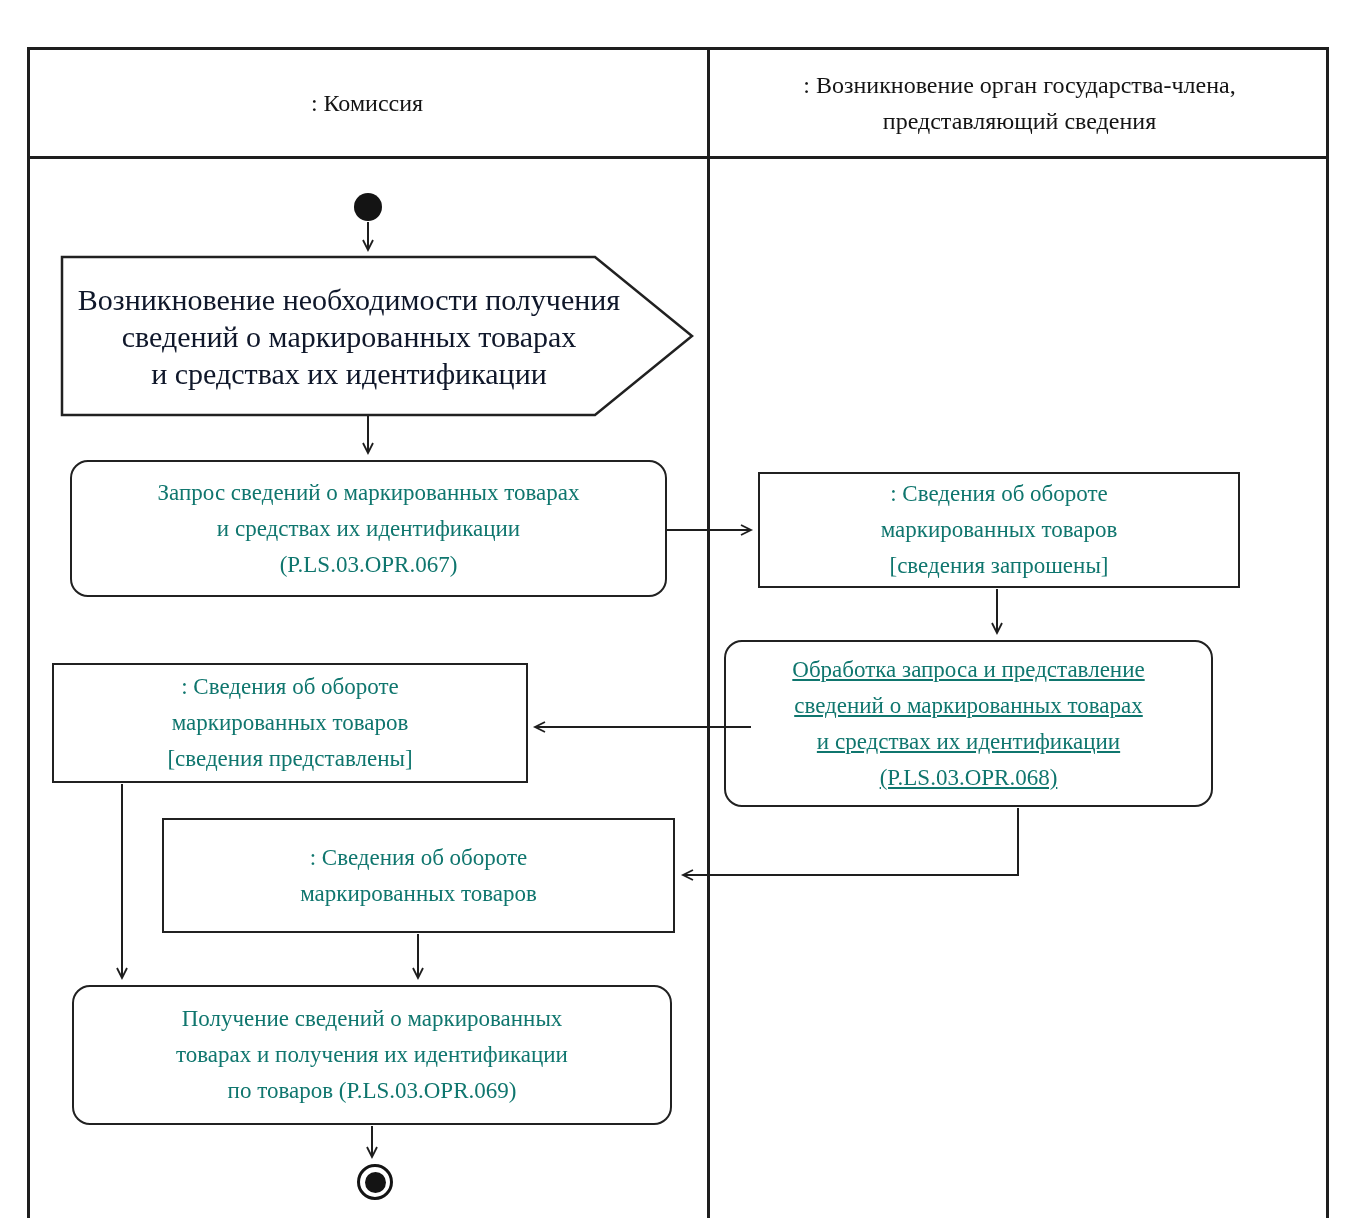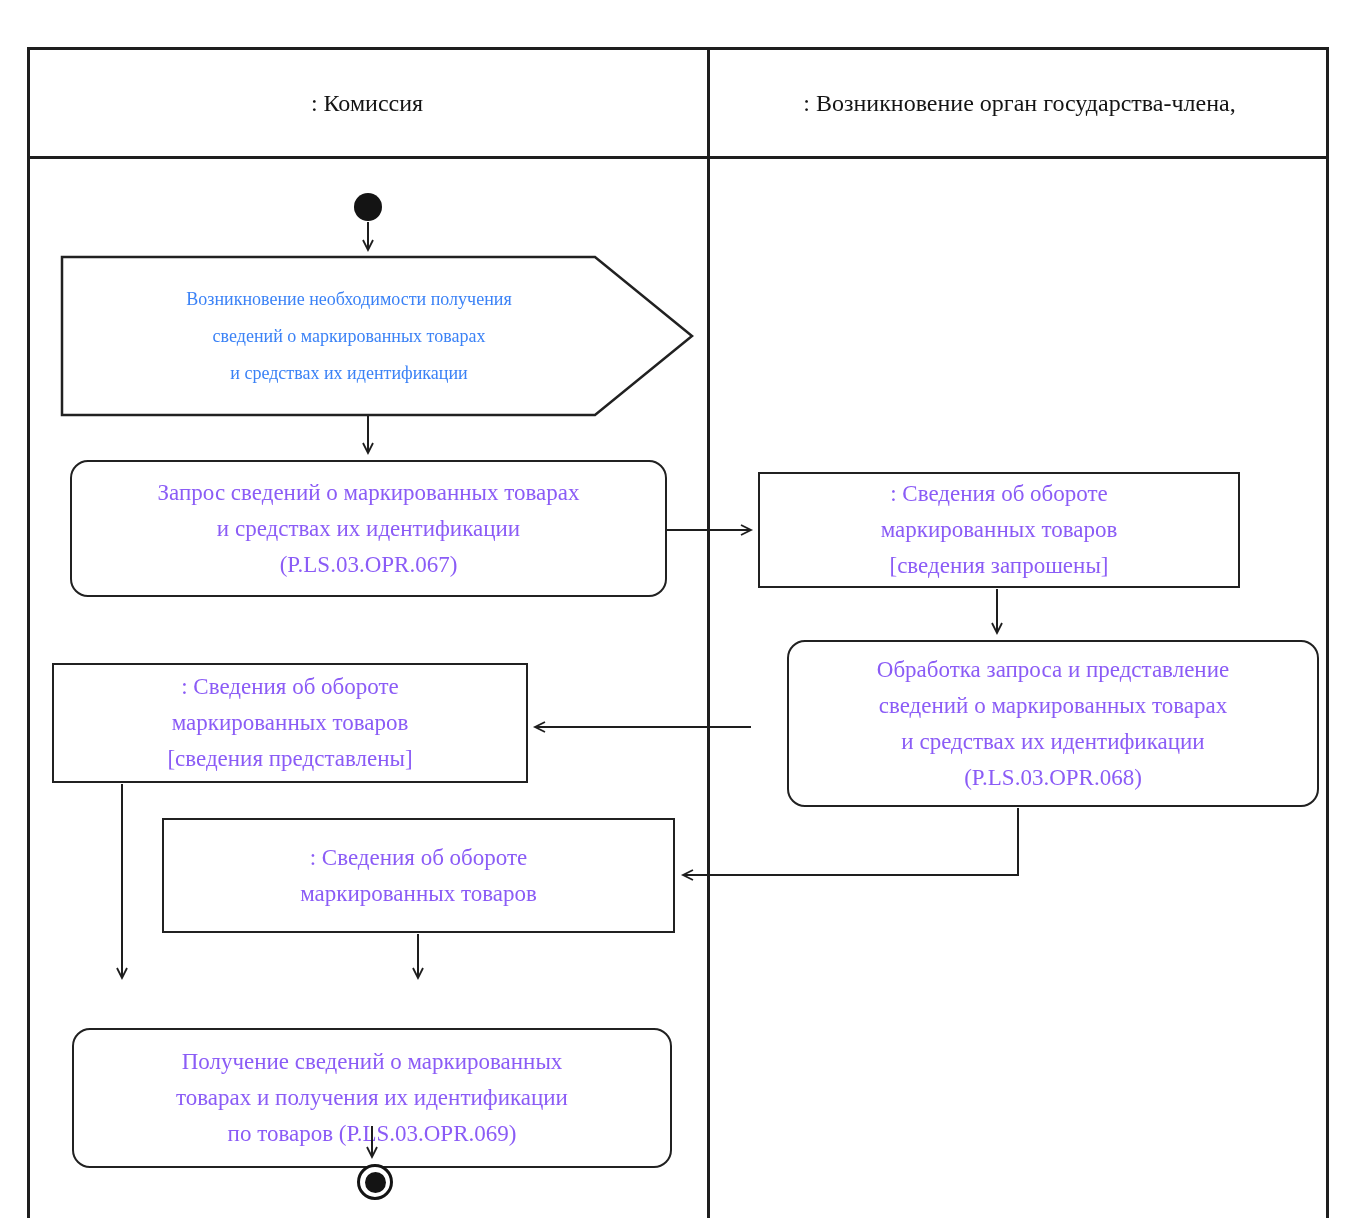--- a/index.html
+++ b/index.html
@@ -55,34 +55,34 @@
     border: 2px solid #212121;
     box-sizing: border-box;
     background: #ffffff;
     display: flex;
     flex-direction: column;
     justify-content: center;
     align-items: center;
     text-align: center;
     font-size: 23px;
     line-height: 36px;
-    color: #8b5cf6;
+    color: #0f766e;
   }
   .action { border-radius: 18px; }
   .signal-text {
     position: absolute;
     left: 70px; top: 231px;
     width: 558px; height: 150px;
     display: flex;
     flex-direction: column;
     justify-content: center;
     align-items: center;
-    font-size: 18px;
+    font-size: 30px;
     line-height: 37px;
-    color: #3b82f6;
+    color: #0f172a;
   }
   .initial-node {
     position: absolute;
     left: 354px; top: 163px;
     width: 28px; height: 28px;
     border-radius: 50%;
     background: #141414;
   }
   .final-node {
     position: absolute;
@@ -116,20 +116,21 @@
   <div class="frame"></div>
   <div class="lane-divider"></div>
   <div class="header-bottom-line"></div>
 
   <div class="hdr hdr-left">
     <div>: Комиссия</div>
   </div>
 
   <div class="hdr hdr-right">
     <div>: Возникновение орган государства-члена,</div>
+    <div>представляющий сведения</div>
   </div>
 
   <div class="initial-node"></div>
 
   <div class="signal-text">
     <div>Возникновение необходимости получения</div>
     <div>сведений о маркированных товарах</div>
     <div>и средствах их идентификации</div>
   </div>
 
@@ -138,39 +139,39 @@
     <div>и средствах их идентификации</div>
     <div>(P.LS.03.OPR.067)</div>
   </div>
 
   <div class="node" style="left:758px; top:442px; width:482px; height:116px;">
     <div>: Сведения об обороте</div>
     <div>маркированных товаров</div>
     <div>[сведения запрошены]</div>
   </div>
 
-  <div class="node action" style="left:787px; top:610px; width:532px; height:167px;">
+  <div class="node action" style="left:724px; top:610px; width:489px; height:167px;text-decoration:underline;">
     <div>Обработка запроса и представление</div>
     <div>сведений о маркированных товарах</div>
     <div>и средствах их идентификации</div>
     <div>(P.LS.03.OPR.068)</div>
   </div>
 
   <div class="node" style="left:52px; top:633px; width:476px; height:120px;">
     <div>: Сведения об обороте</div>
     <div>маркированных товаров</div>
     <div>[сведения представлены]</div>
   </div>
 
   <div class="node" style="left:162px; top:788px; width:513px; height:115px;">
     <div>: Сведения об обороте</div>
     <div>маркированных товаров</div>
   </div>
 
-  <div class="node action" style="left:72px; top:998px; width:600px; height:140px;text-align:center;">
+  <div class="node action" style="left:72px; top:955px; width:600px; height:140px;text-align:center;">
     <div>Получение сведений о маркированных</div>
     <div>товарах и получения их идентификации</div>
     <div>по товаров (P.LS.03.OPR.069)</div>
   </div>
 
   <div class="final-node">
     <div class="final-node-dot"></div>
   </div>
 
   <svg class="overlay" viewBox="0 0 1346 1218">

